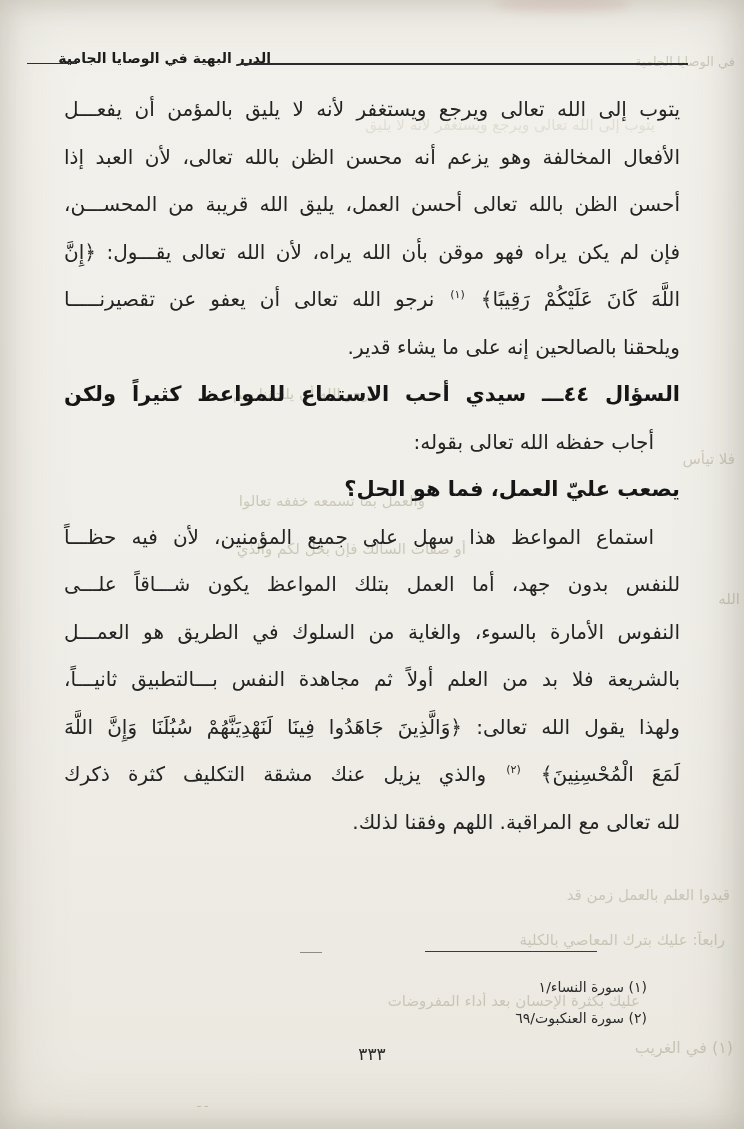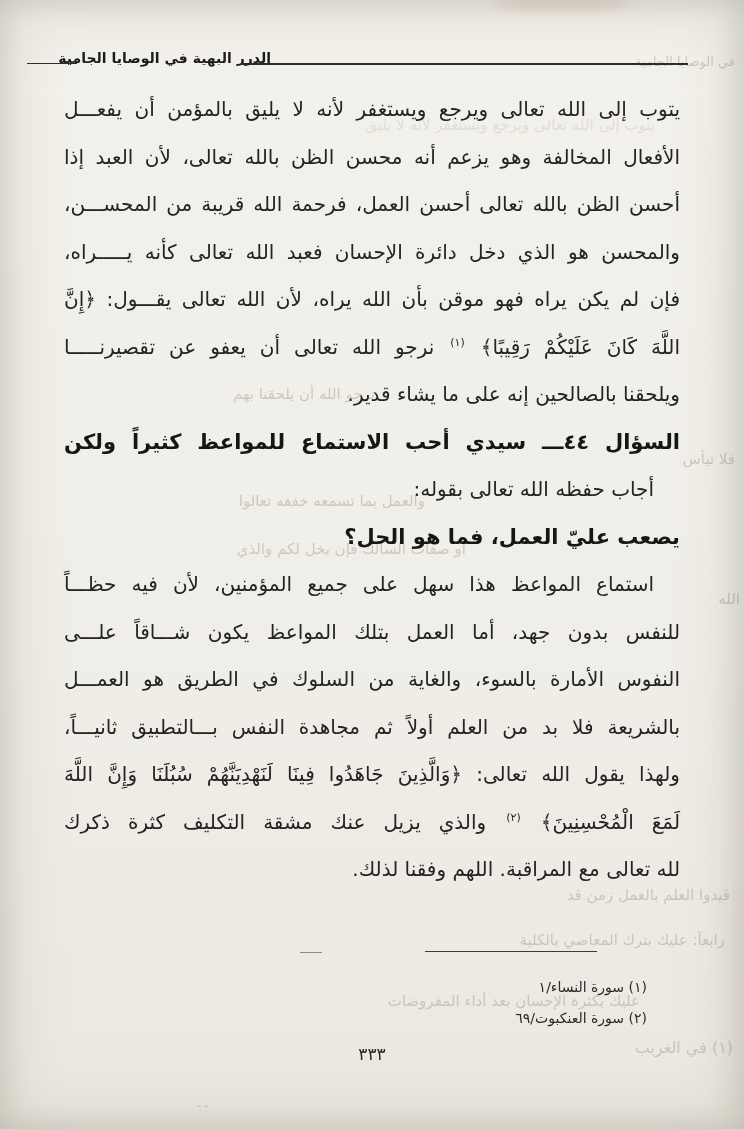--- a/index.html
+++ b/index.html
@@ -73,22 +73,21 @@
   <div class="bleed bt10">(١) في الغريب</div>
   <div class="bleed bt11">ـ ـ</div>
 
   <div class="hdr-rule left"></div>
   <div class="hdr-title">الدرر البهية في الوصايا الجامية</div>
   <div class="hdr-rule right"></div>
 
   <main class="body">
     <p class="ln j">يتوب إلى الله تعالى ويرجع ويستغفر لأنه لا يليق بالمؤمن أن يفعـــل</p>
     <p class="ln j">الأفعال المخالفة وهو يزعم أنه محسن الظن بالله تعالى، لأن العبد إذا</p>
-    <p class="ln j">أحسن الظن بالله تعالى أحسن العمل، فرحمة الله قريبة من المحســـن،</p>
-    <p class="ln j">والمحسن هو الذي دخل دائرة الإحسان فعبد الله تعالى كأنه يـــــراه،</p>
+    <p class="ln j">أحسن الظن بالله تعالى أحسن العمل، يليق الله قريبة من المحســـن،</p>
     <p class="ln j">فإن لم يكن يراه فهو موقن بأن الله يراه، لأن الله تعالى يقـــول: ﴿إِنَّ</p>
     <p class="ln j"><span>اللَّهَ كَانَ عَلَيْكُمْ رَقِيبًا﴾</span> <sup class="fnm">(١)</sup> <span>نرجو الله تعالى أن يعفو عن تقصيرنـــــا</span></p>
     <p class="ln">ويلحقنا بالصالحين إنه على ما يشاء قدير.</p>
 
     <p class="ln q j">السؤال ٤٤ـــ سيدي أحب الاستماع للمواعظ كثيراً ولكن</p>
     <p class="ln indent">أجاب حفظه الله تعالى بقوله:</p>
 
     <p class="ln q">يصعب عليّ العمل، فما هو الحل؟</p>
     <p class="ln j indent">استماع المواعظ هذا سهل على جميع المؤمنين، لأن فيه حظـــاً</p>
     <p class="ln j">للنفس بدون جهد، أما العمل بتلك المواعظ يكون شـــاقاً علـــى</p>

